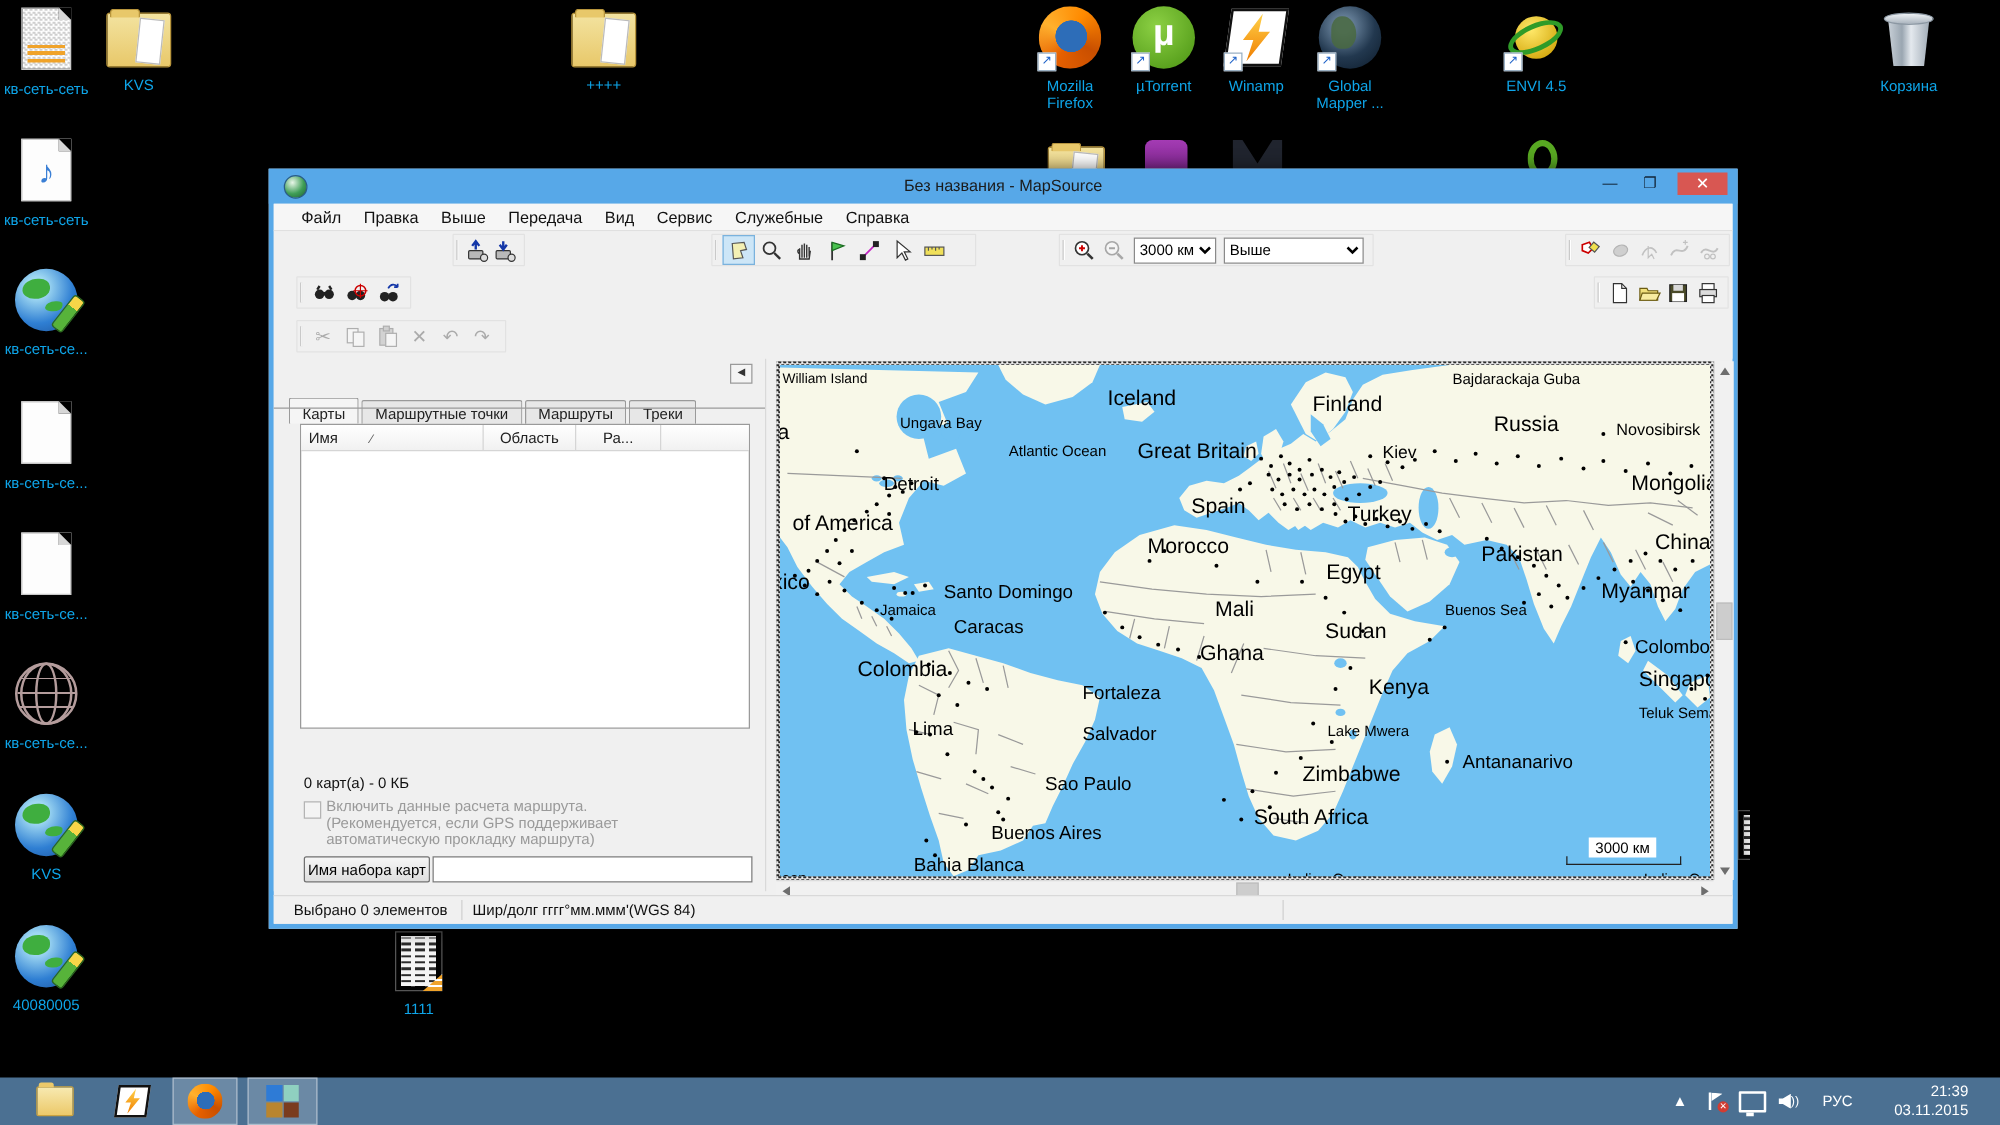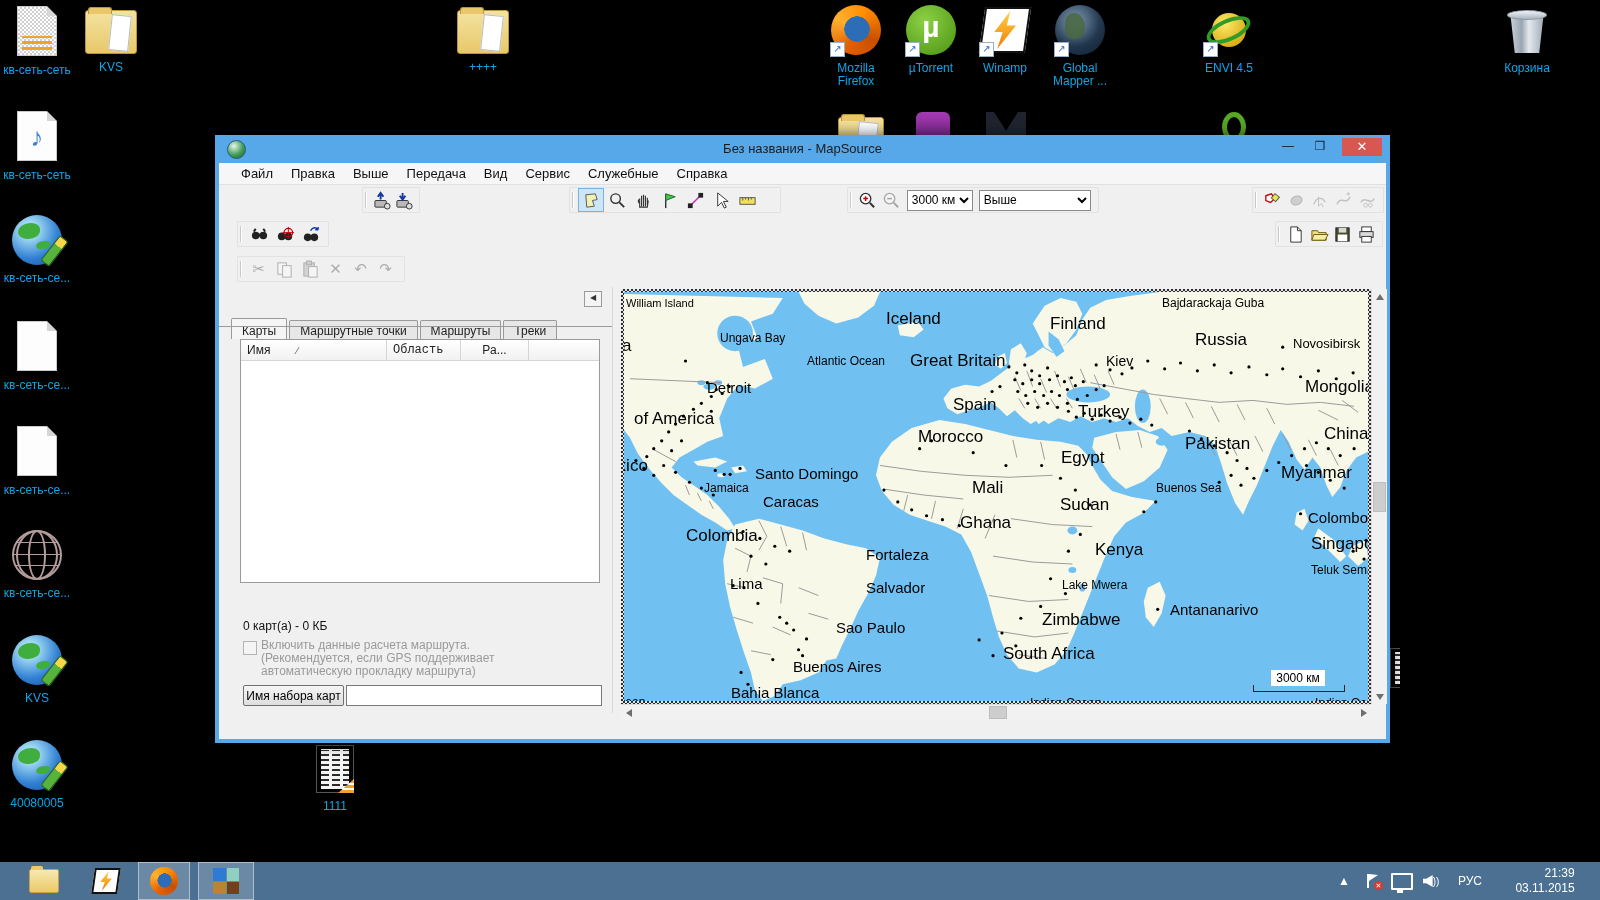--- a/index.html
+++ b/index.html
@@ -473,21 +473,21 @@
       <div class="tabs">
         <span class="tab active">Карты</span>
         <span class="tab">Маршрутные точки</span>
         <span class="tab">Маршруты</span>
         <span class="tab">Треки</span>
       </div>
       <div id="tabline"></div>
       <div id="maplist">
         <div class="lvhead">
           <div class="lvh" style="width:146px;"><span>Имя</span><span class="sortmark">∕</span></div>
-          <div class="lvh" style="width:74px;font-family:Liberation Mono, monospace;">Область</div>
+          <div class="lvh" style="width:74px;text-align:center;">Область</div>
           <div class="lvh" style="width:68px;text-align:center;">Ра...</div>
           <div class="lvh" style="flex:1;border-right:none;"></div>
         </div>
       </div>
       <div id="summary">0 карт(а) - 0 КБ</div>
       <div id="chkrow">
         <span id="chk"></span>
         <div class="chklines">
           <div>Включить данные расчета маршрута.</div>
           <div>(Рекомендуется, если GPS поддерживает</div>
@@ -799,20 +799,25 @@
       <div class="sb-arrow" style="left:0;">
           <div class="tri left"></div>
         </div>
       <div class="sb-arrow" style="right:0;">
           <div class="tri right"></div>
         </div>
       <div class="thumb" style="top:1px;bottom:1px;left:368px;width:18px;"></div>
     </div>
     <div class="sb" id="sbcorner"></div>
 
+    <div id="statusbar">
+      <div class="stcell" style="width:126px;margin-left:8px;">Выбрано 0 элементов</div>
+      <div class="stcell" style="width:640px;">Шир/долг гггг°мм.ммм'(WGS 84)</div>
+      <div class="stcell" style="flex:1;border-right:none;"></div>
+    </div>
   </div>
 
   <div id="taskbar">
     <div class="task-item" style="left:22px;width:44px;">
       <span class="tb-folder"></span>
     </div>
     <div class="task-item" style="left:84px;width:44px;">
       <span class="tb-winamp"></span>
     </div>
     <div class="task-item active" style="left:138px;width:52px;">

